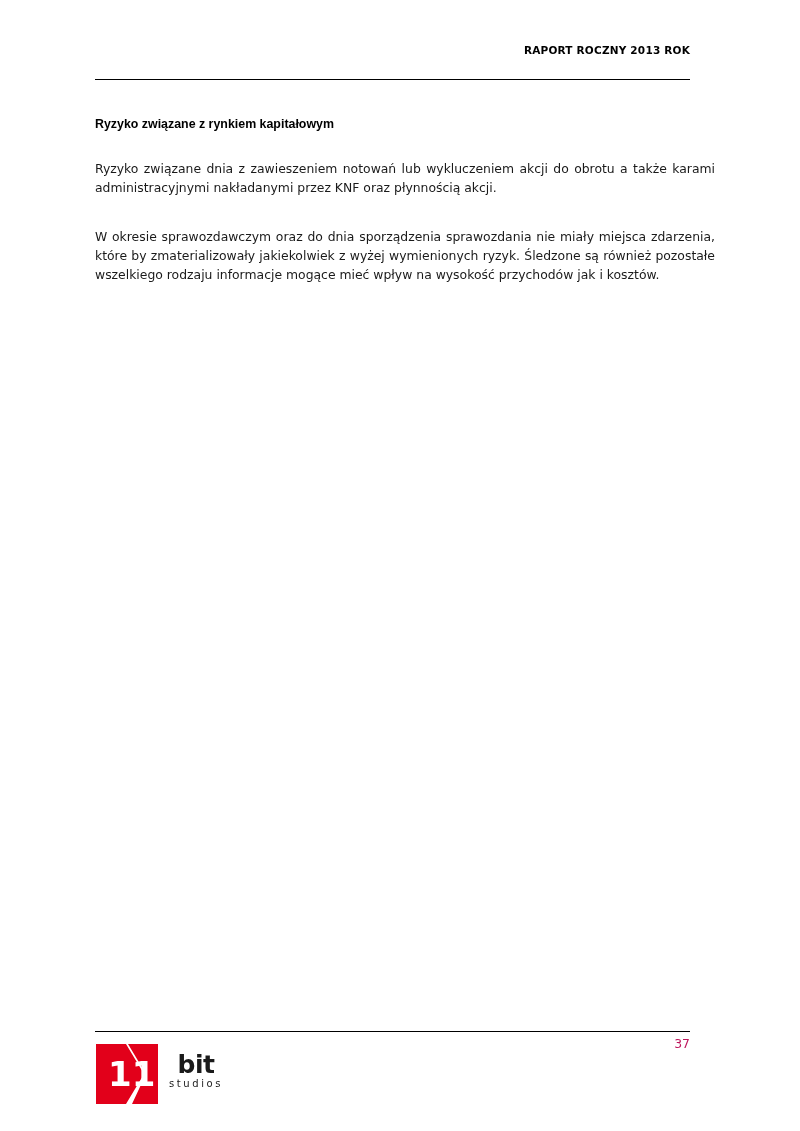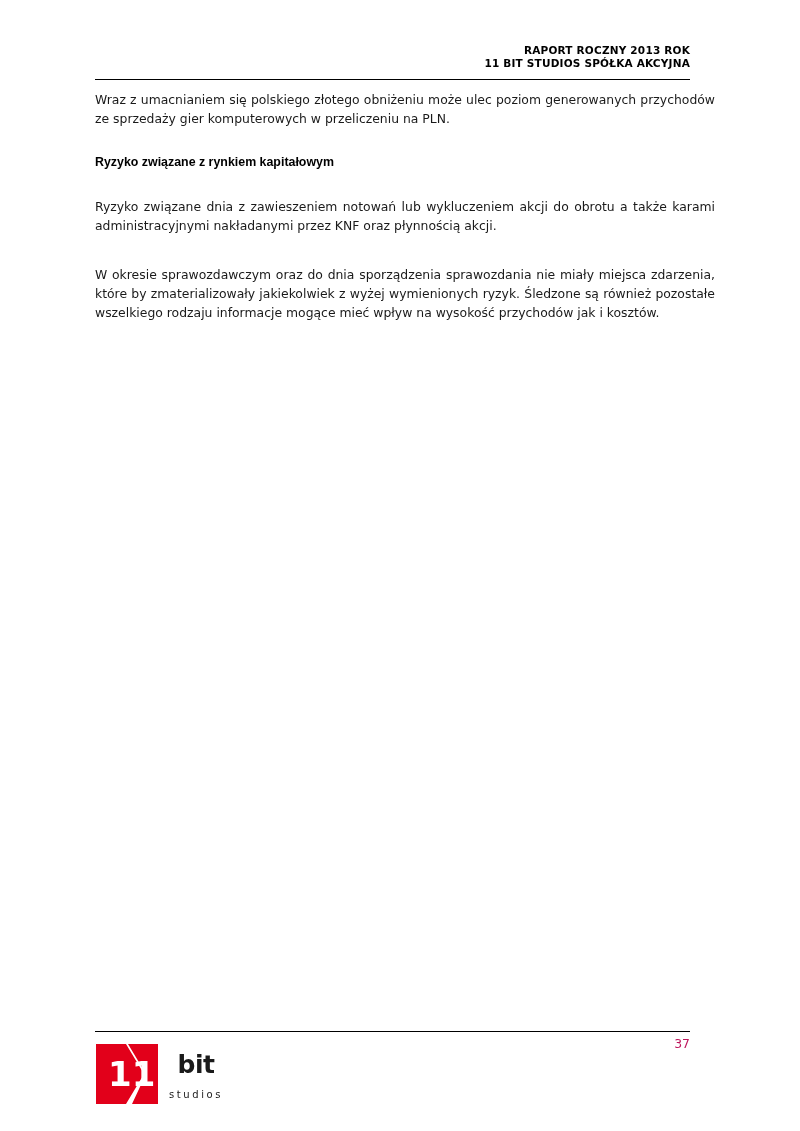--- a/index.html
+++ b/index.html
@@ -118,36 +118,34 @@
     line-height: 25px;
     color: #1a1a1a;
     letter-spacing: -0.5px;
   }
   .logo-studios {
     font-family: "DejaVu Sans", sans-serif;
     font-size: 10px;
     line-height: 12px;
     color: #1a1a1a;
     letter-spacing: 2.6px;
-    margin-top: 12px;
+    margin-top: 1px;
   }
 </style>
 </head>
 <body>
 
 <div class="page">
 
   <div class="header">
     <div class="header-line">RAPORT ROCZNY 2013 ROK</div>
-    <div class="header-line">11 BIT STUDIOS SPÓŁKA AKCYJNA</div>
   </div>
   <div class="header-rule"></div>
 
   <div class="content">
-    <p class="para">Wraz z umacnianiem się polskiego złotego obniżeniu może ulec poziom generowanych przychodów ze sprzedaży gier komputerowych w przeliczeniu na PLN.</p>
     <div class="gap-md"></div>
     <h2 class="heading">Ryzyko związane z rynkiem kapitałowym</h2>
     <div class="gap-md"></div>
     <p class="para">Ryzyko  związane dnia z zawieszeniem notowań lub wykluczeniem akcji do obrotu  a także karami administracyjnymi nakładanymi przez KNF oraz płynnością akcji.</p>
     <div class="gap-lg"></div>
     <p class="para">W okresie sprawozdawczym oraz do dnia sporządzenia sprawozdania nie miały miejsca zdarzenia, które by zmaterializowały jakiekolwiek z wyżej wymienionych ryzyk. Śledzone są również pozostałe wszelkiego rodzaju informacje mogące mieć wpływ na wysokość przychodów jak i kosztów.</p>
   </div>
 
   <div class="footer-rule"></div>
   <div class="page-number">37</div>

